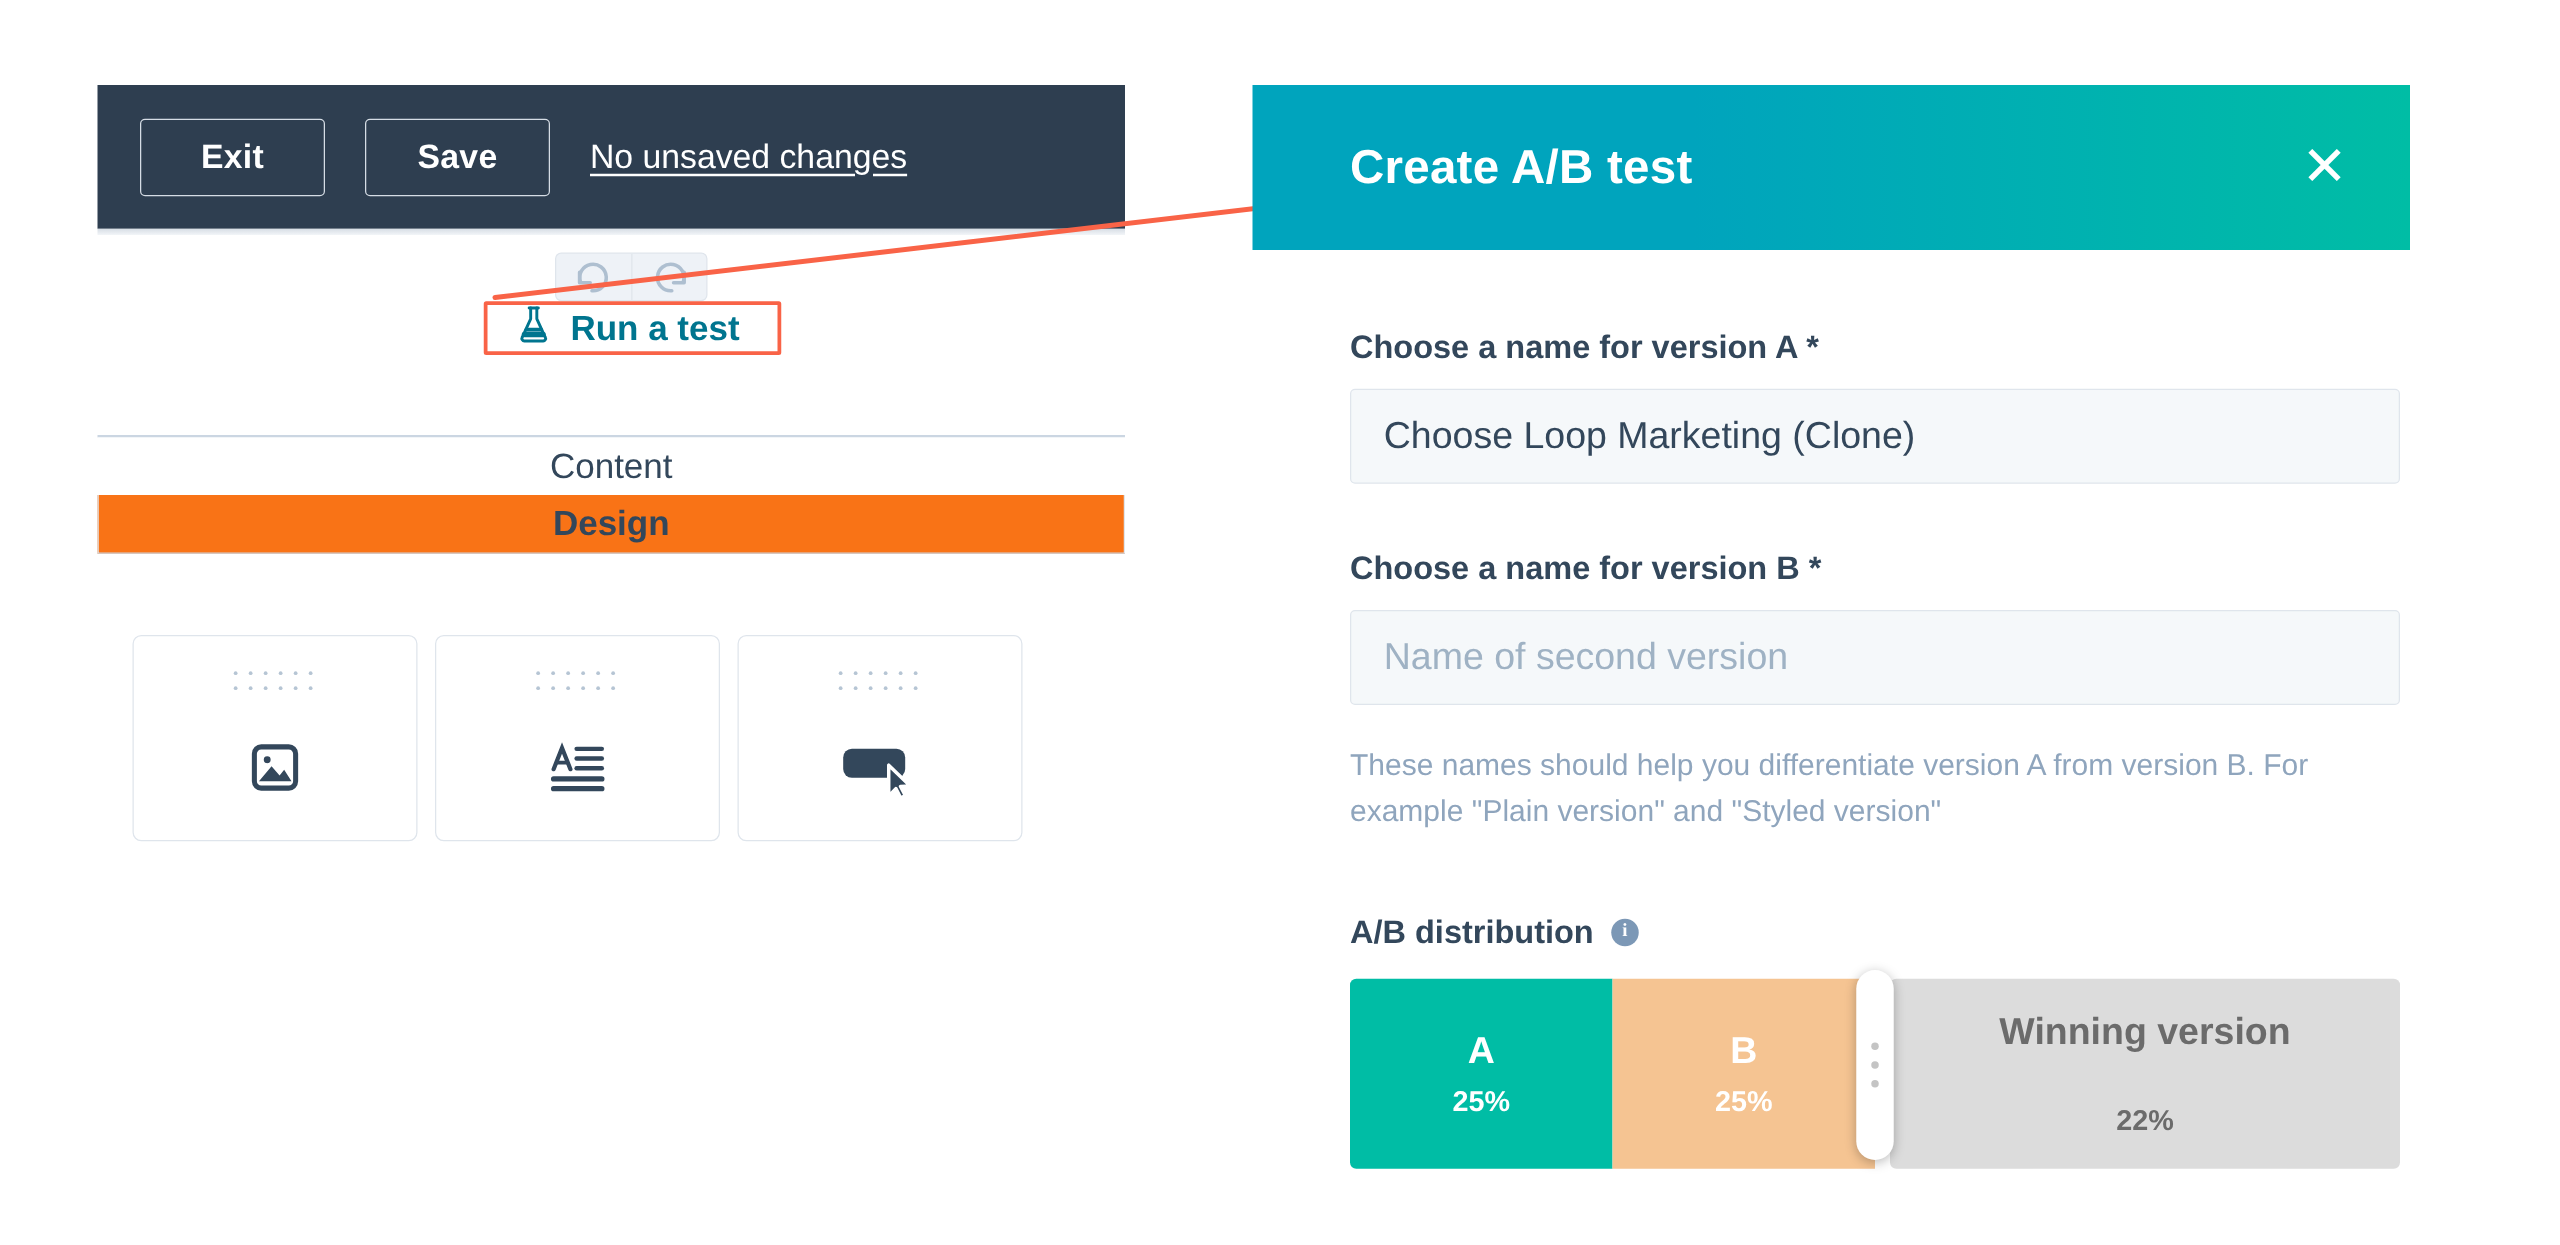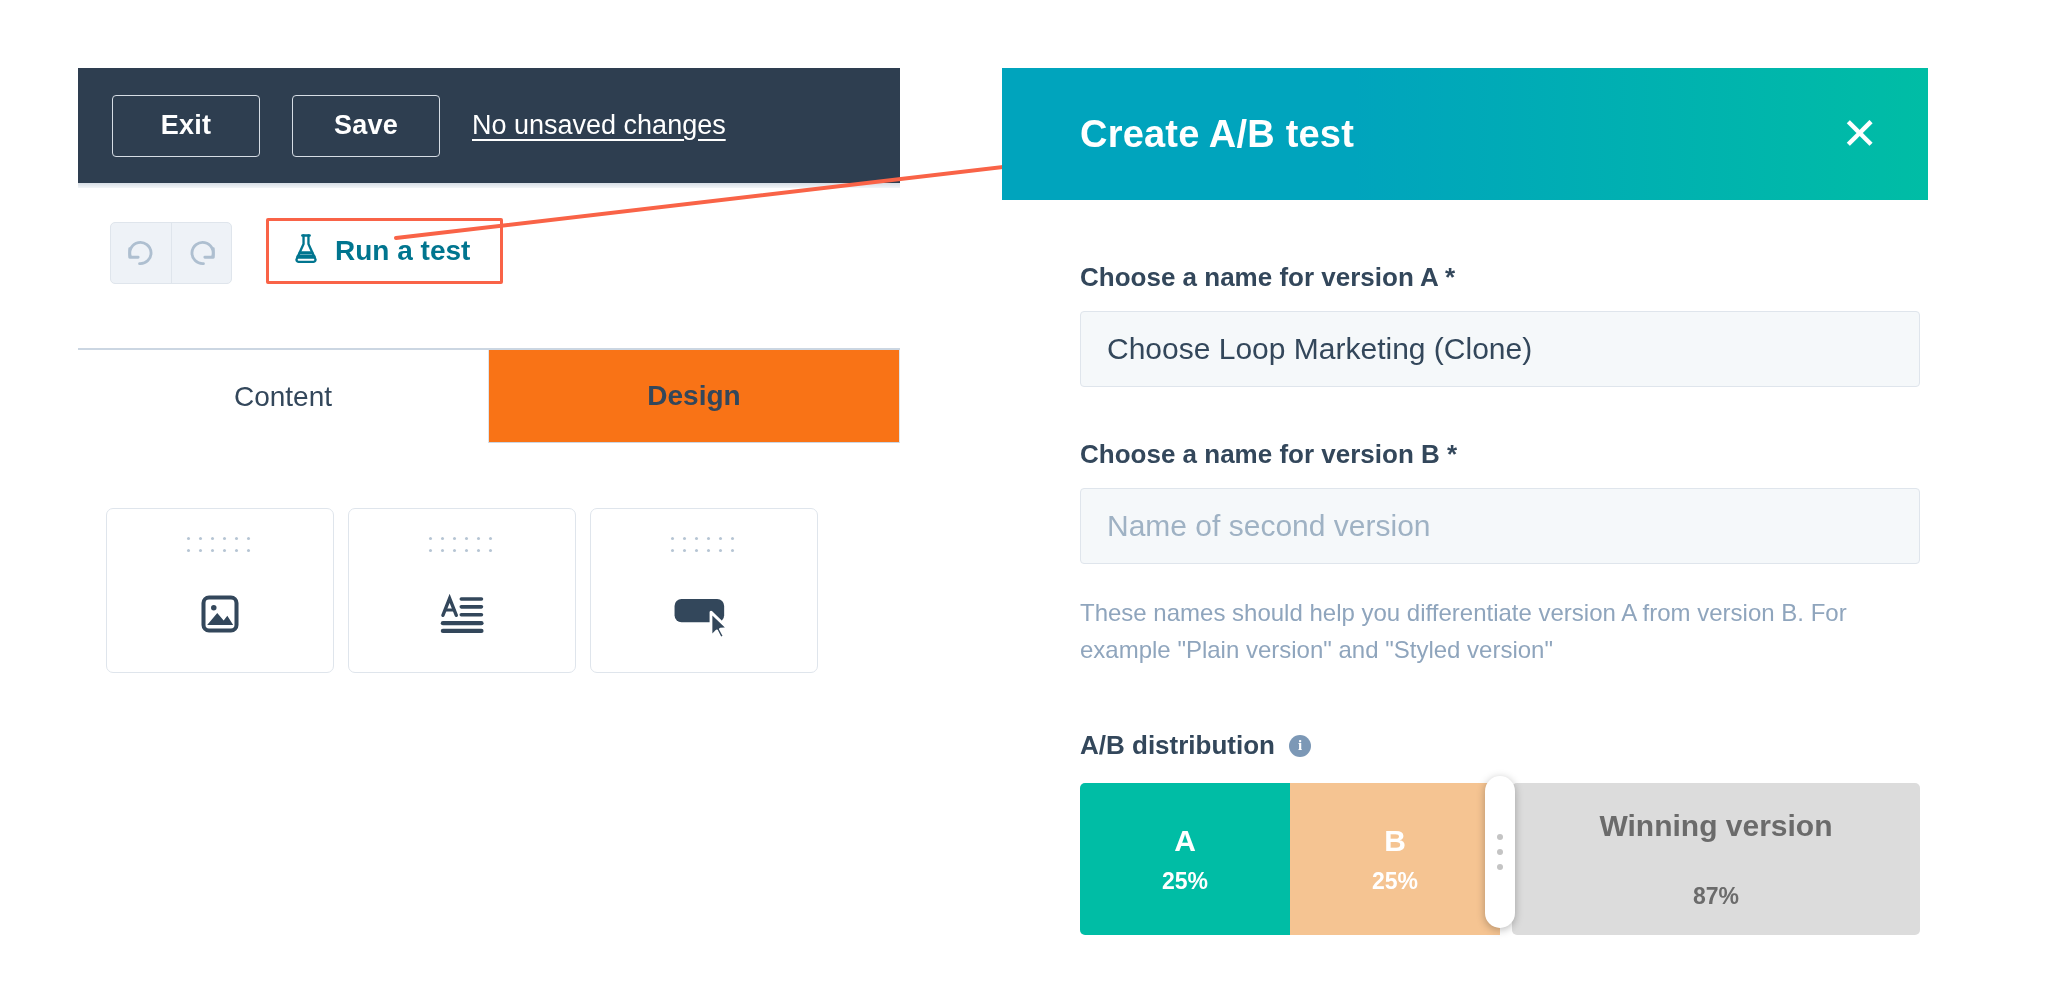--- a/index.html
+++ b/index.html
@@ -25,37 +25,37 @@
     display:flex; align-items:center; justify-content:center; cursor:pointer;
     font-family:"Liberation Sans", sans-serif;
   }
   .topbar-link {
     color:#ffffff; font-size:27px; text-decoration:underline; text-underline-offset:5px;
     cursor:pointer; white-space:nowrap;
   }
   .topbar-shadow{ position:absolute; left:0; top:115px; width:822px; height:5px;
     background:linear-gradient(#c9d2dc,#eef2f6); opacity:.75;}
 
-  .toolbar { position:absolute; left:0; top:134px; width:822px; height:82px; display:flex; align-items:flex-end; }
+  .toolbar { position:absolute; left:0; top:134px; width:822px; height:82px; display:flex; align-items:center;flex-direction:column; }
   .undo-group {
     margin-left:32px; display:flex; border:1.5px solid #dfe5ec; border-radius:5px;
     background:#eef2f7; overflow:hidden; height:62px;
   }
   .undo-btn{ width:60px; height:100%; display:flex; align-items:center; justify-content:center; cursor:pointer; }
   .undo-btn + .undo-btn{ border-left:1.5px solid #dfe5ec; }
 
   .runtest-box {
     margin-left:34px; border:3px solid #f96347; background:#fff; border-radius:2px;
     height:66px; display:flex; align-items:center; gap:14px; padding:0 30px 0 22px; cursor:pointer;
   }
   .runtest-label { color:#00758f; font-size:28px; font-weight:700; white-space:nowrap; }
 
   .tabs {
     position:absolute; left:0; top:280px; width:822px; height:95px;
-    border-top:2.5px solid #cbd6e2; display:flex;
+    border-top:2.5px solid #cbd6e2; display:flex;flex-direction:column;
   }
   .tab {
     flex:1; display:flex; align-items:center; justify-content:center;
     font-size:28px; color:#33475b; cursor:pointer; background:#fff; position:relative;
   }
   .tab.inactive { background:#f97316; border-left:1.5px solid #dfe5ec;
     border-right:1.5px solid #dfe5ec; border-bottom:1.5px solid #cbd6e2;font-weight:bold; }
 
   .modules { position:absolute; left:28px; top:440px; display:flex; gap:14px; }
   .module-card {
@@ -279,21 +279,21 @@
         <div class="seg seg-a" style="width:25%">
           <span class="seg-name">A</span>
           <span class="seg-pct">25%</span>
         </div>
         <div class="seg seg-b" style="width:25%">
           <span class="seg-name">B</span>
           <span class="seg-pct">25%</span>
         </div>
         <div class="seg seg-w" style="width:calc(50% - 12px)">
           <span class="seg-name">Winning version</span>
-          <span class="seg-pct">87%</span>
+          <span class="seg-pct">22%</span>
         </div>
         <div class="drag-handle" style="left:calc(50% - 15px)">
           <i></i>
             <i></i>
             <i></i>
         </div>
       </div>
 
     </div>
   </div>

